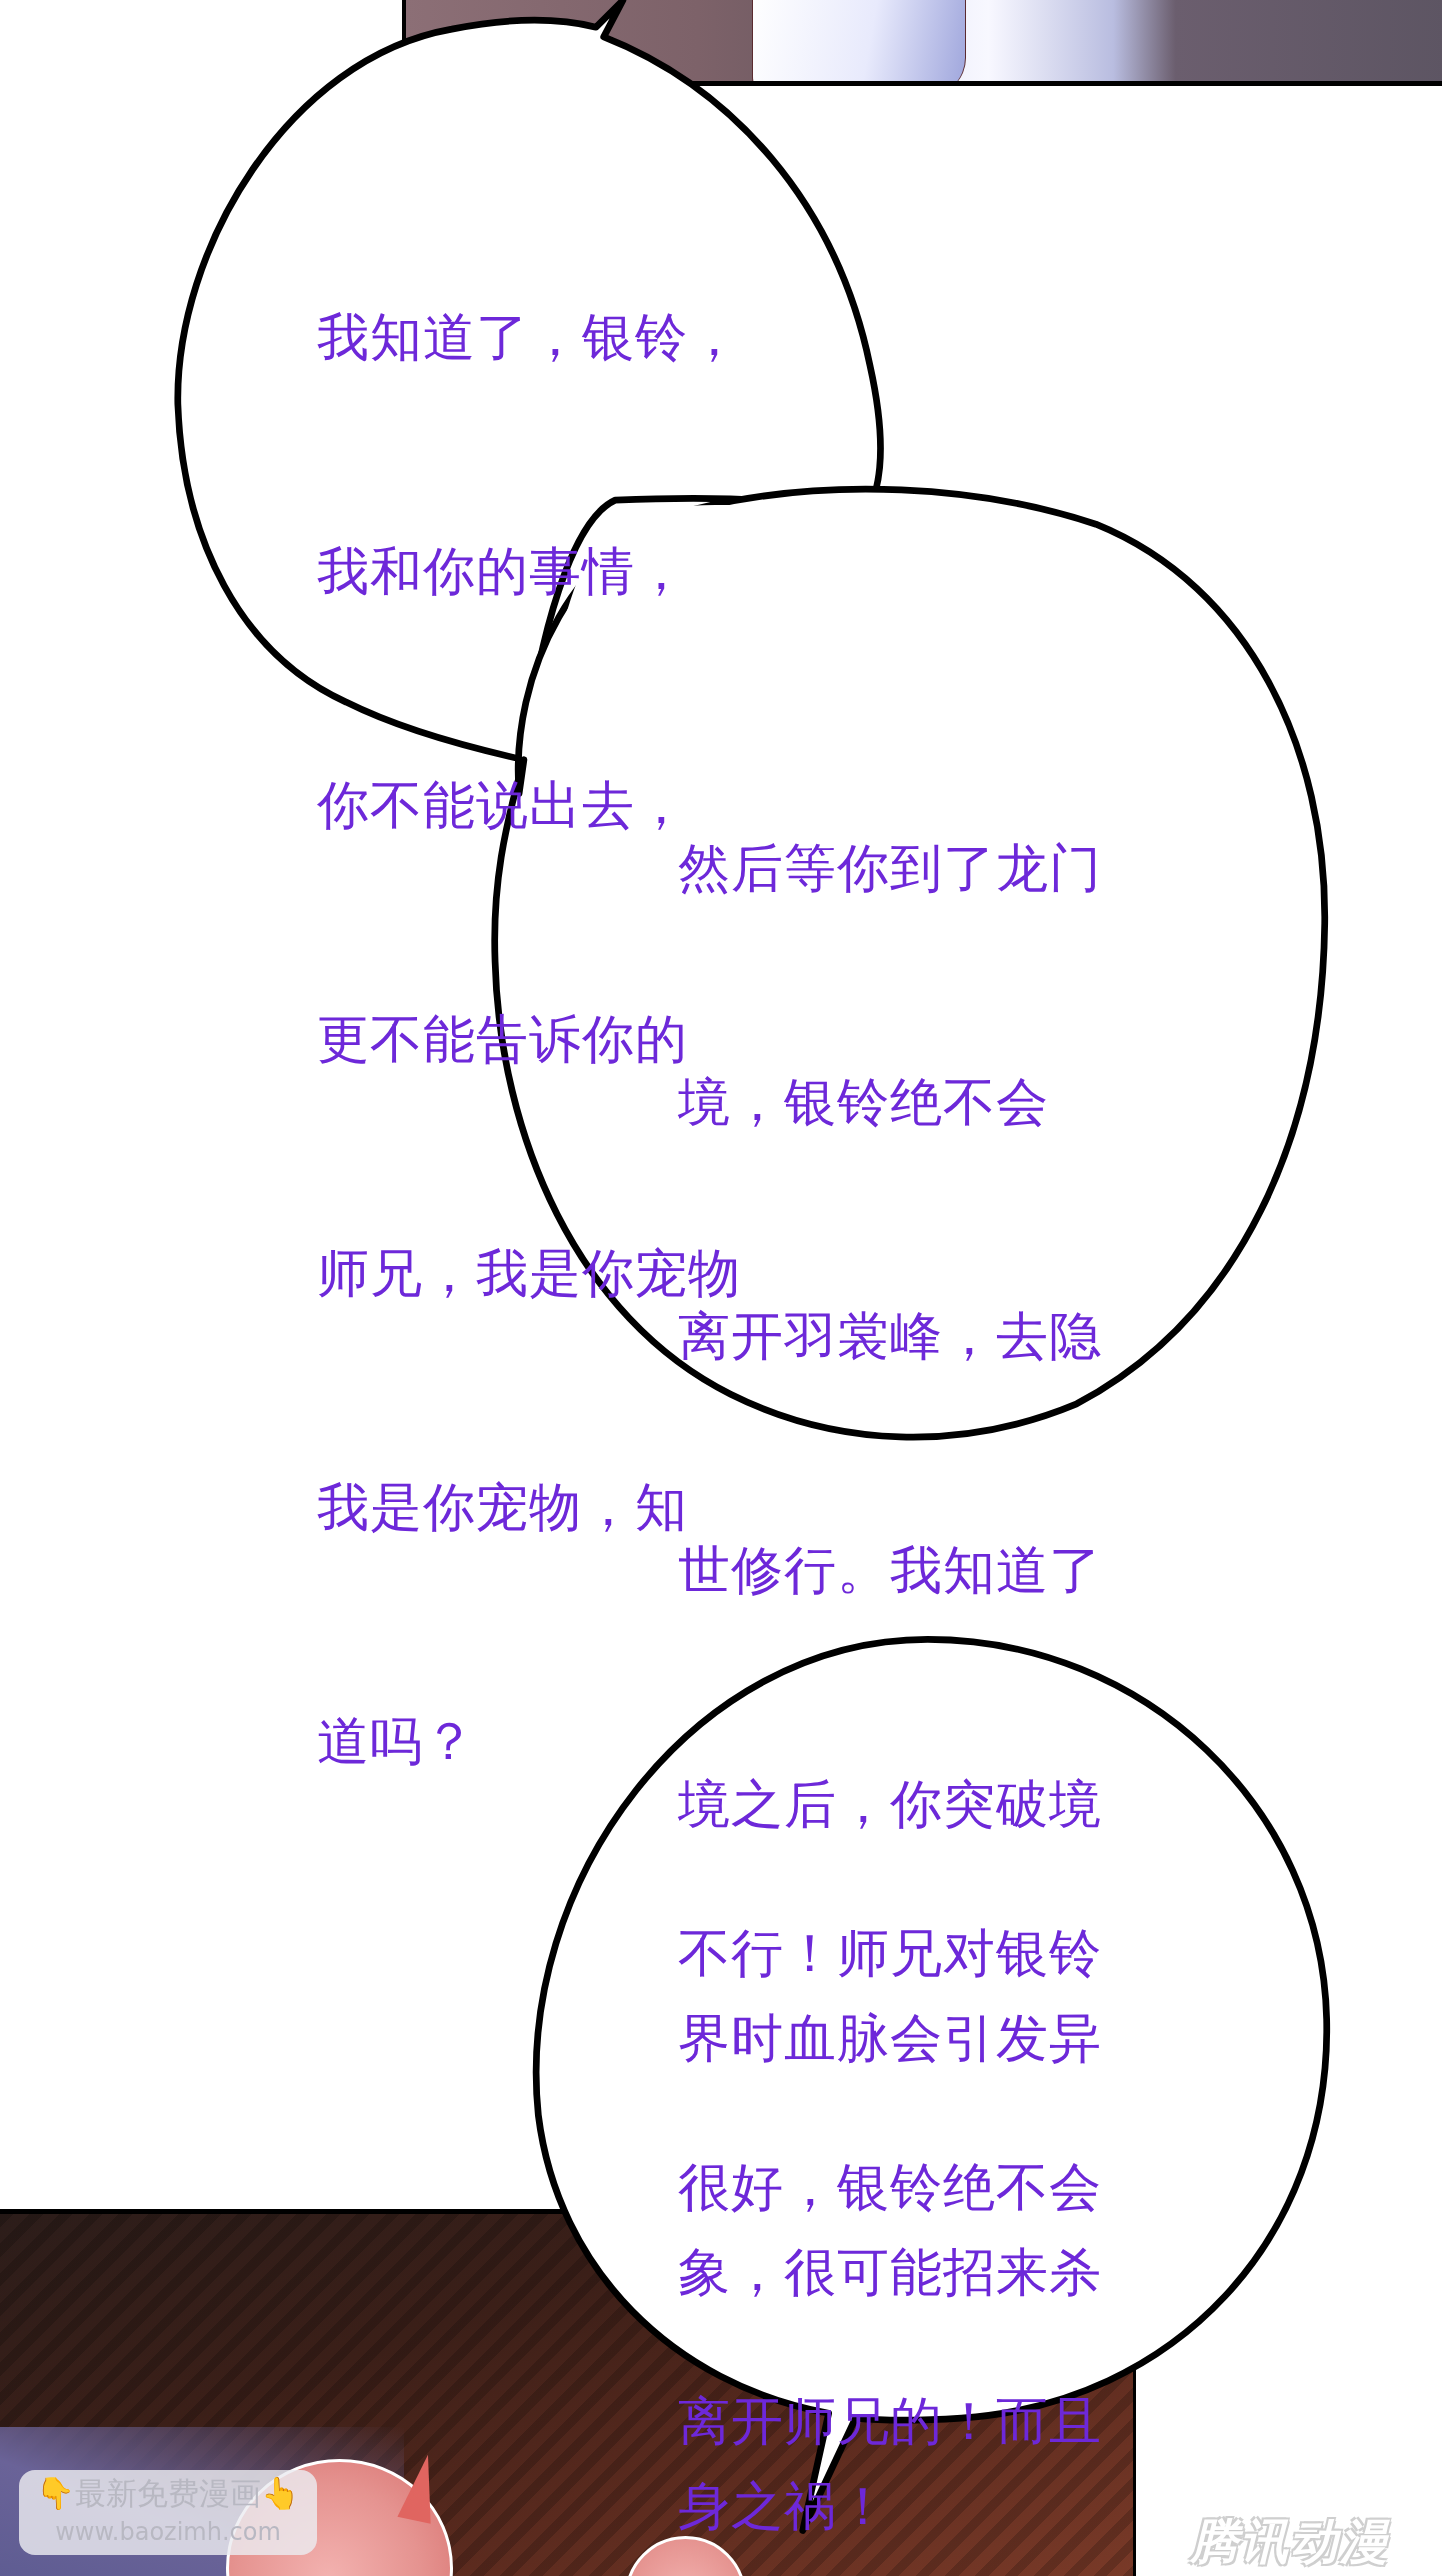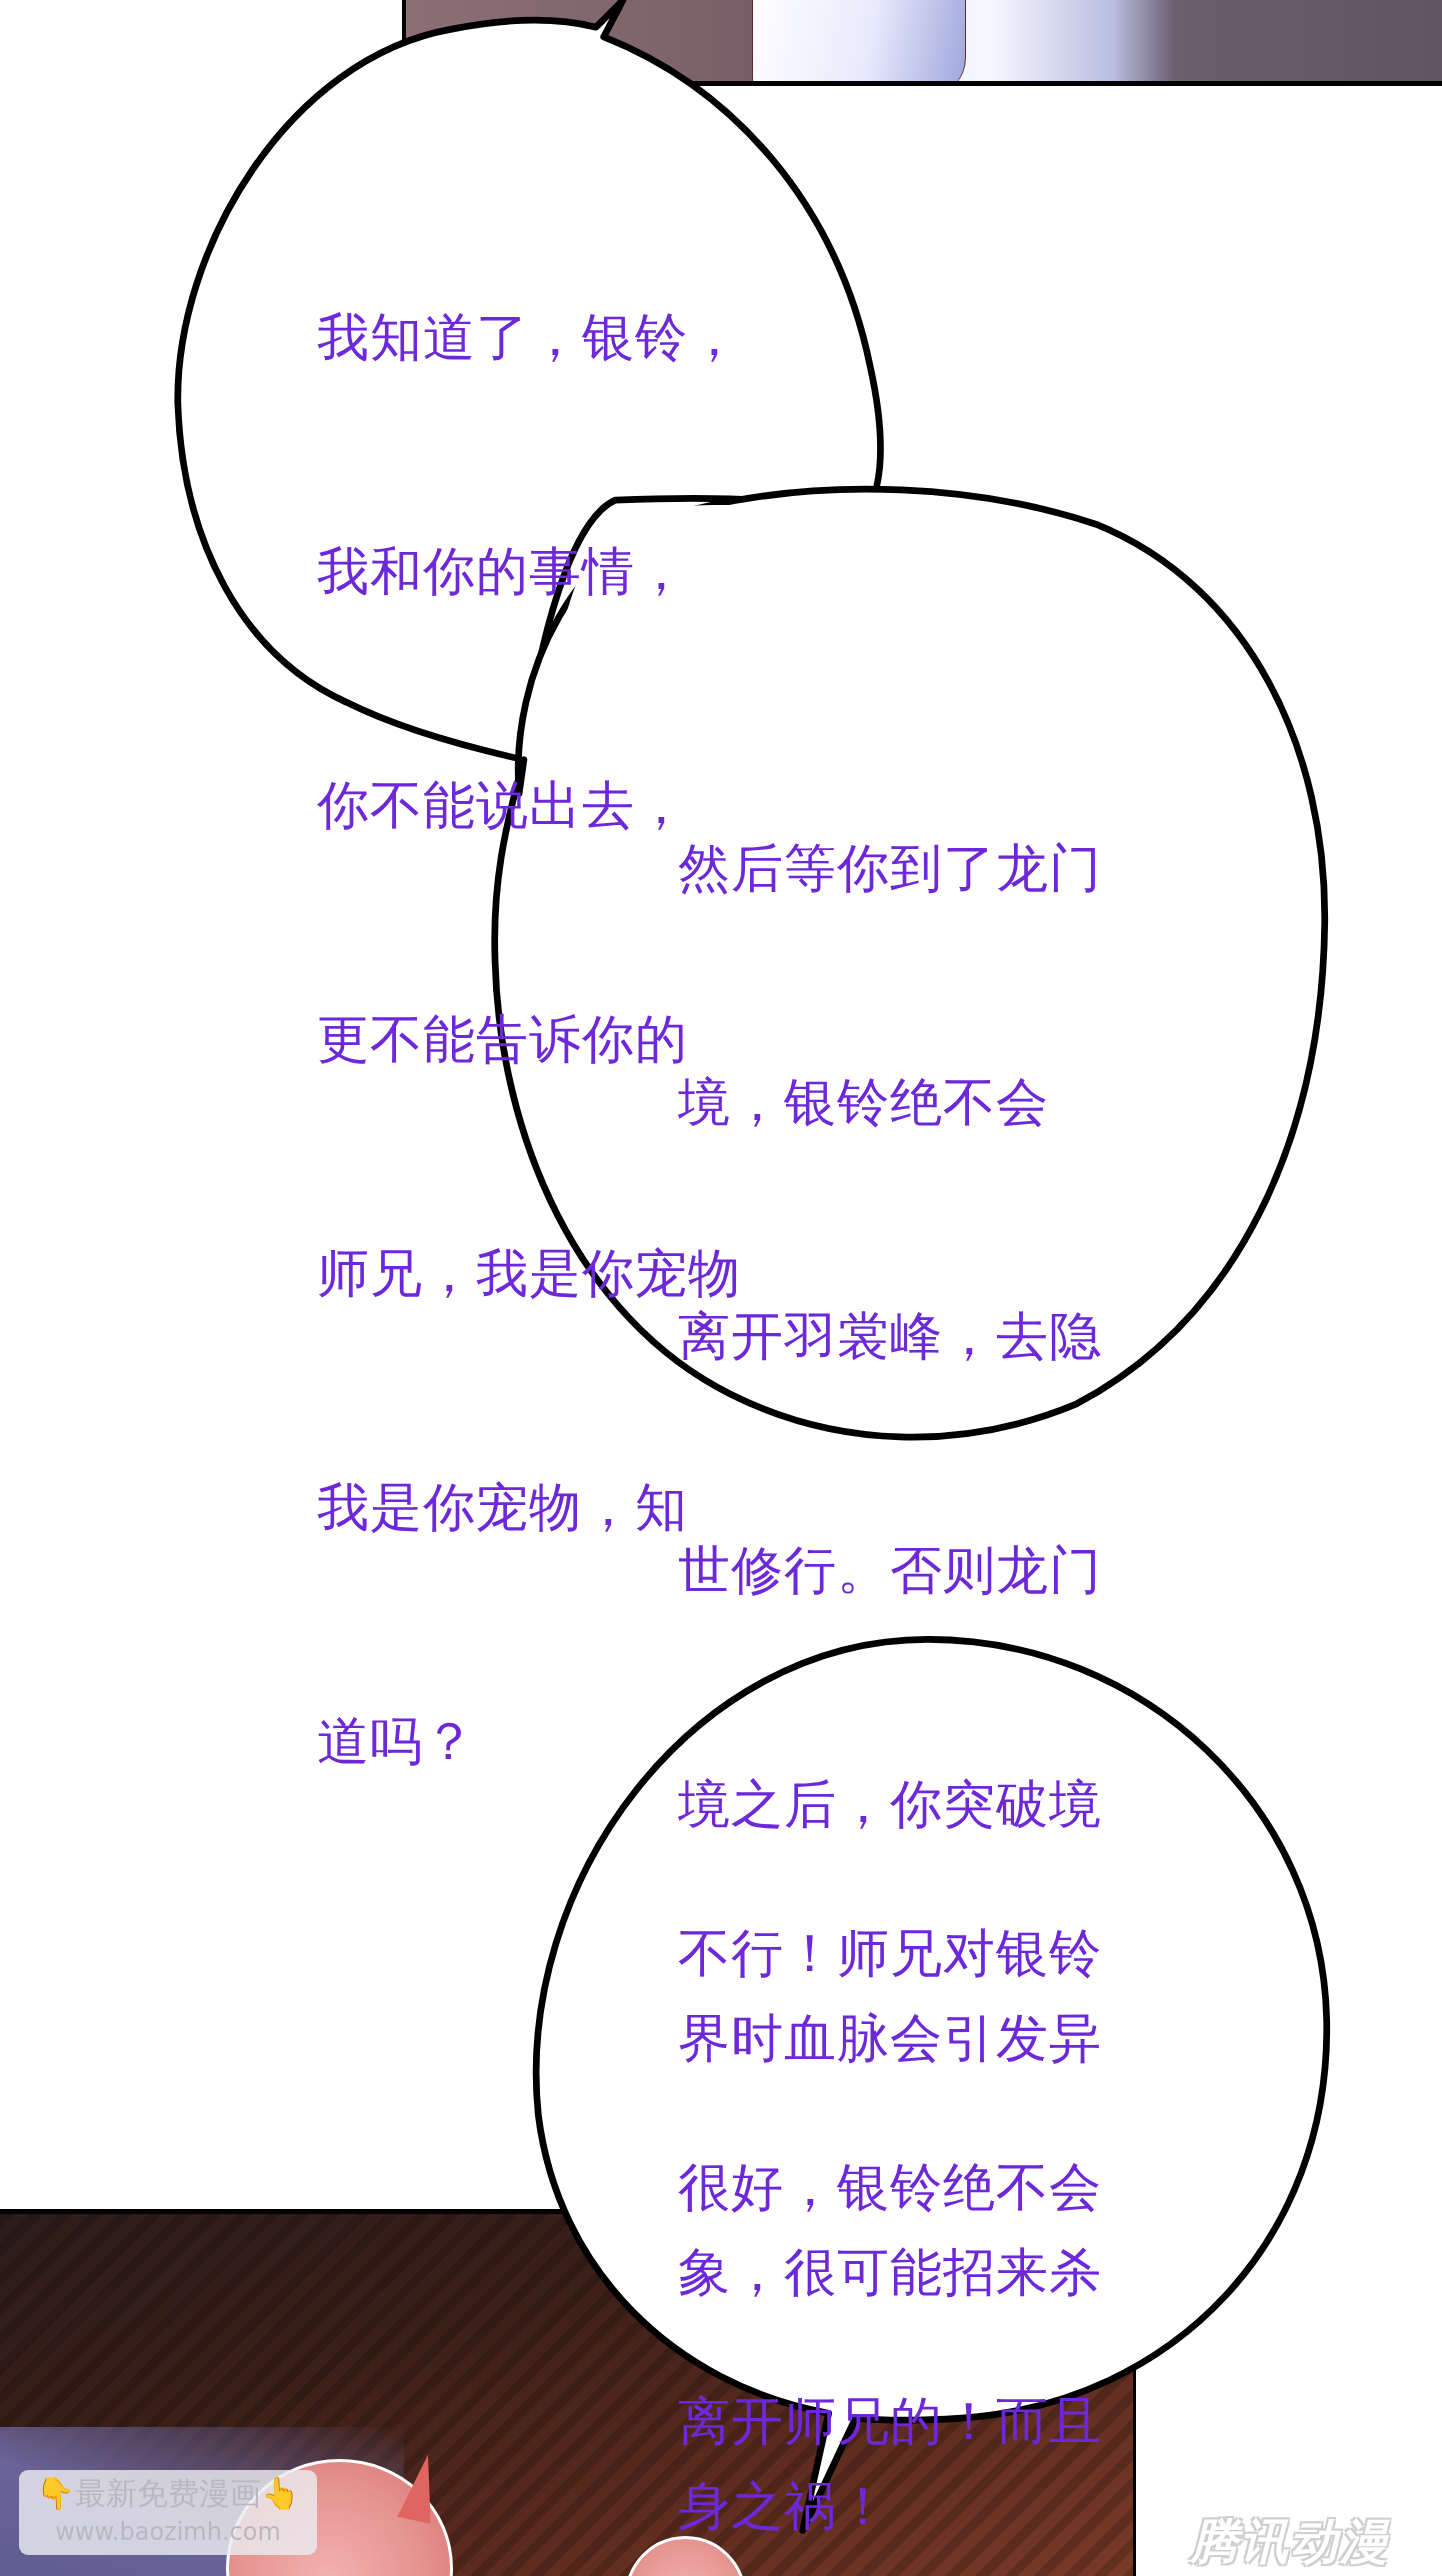--- a/index.html
+++ b/index.html
@@ -48,21 +48,21 @@
     border-left: 17.3px solid transparent; border-right: 17.3px solid transparent;
     border-bottom: 67px solid #e06560; transform: rotate(12deg);
   }
   svg.bubbles { position: absolute; left: 0; top: 0; }
   .text {
     position: absolute; color: #6d28d9; font-size: 52px; line-height: 78px;
     letter-spacing: 1px; white-space: pre; font-weight: 500;
   }
   .watermark-left {
     position: absolute; left: 19px; top: 2470px; width: 298px; height: 85px;
-    background: rgba(235,235,240,0.82); border-radius: 9px;
+    background: rgba(235,235,240,0.82); border-radius: 16px;
     text-align: center; color: #b8b8c2;
   }
   .watermark-left .wm-title { font-size: 31px; line-height: 42px; margin-top: 1.9px; }
   .watermark-left .wm-title .hand { color: #e8a81e; }
   .watermark-left .wm-url { font-size: 24px; line-height: 37px; }
   .watermark-right {
     position: absolute; left: 1190px; top: 2494px; width: 236px; height: 62px;
     color: #ffffff; font-size: 48px; line-height: 62px; font-weight: bold; font-style: italic;
     text-shadow: 0 0 1.9px #c8c8c8, 1.9px 1.9px 0 #d0d0d0, -1.9px -1.9px 0 #d0d0d0, 1.9px -1.9px 0 #d0d0d0, -1.9px 1.9px 0 #d0d0d0;
     letter-spacing: 1.9px;
@@ -123,21 +123,21 @@
   <div>更不能告诉你的</div>
   <div>师兄，我是你宠物</div>
   <div>我是你宠物，知</div>
   <div>道吗？</div>
 </div>
 
 <div class="text" style="left:678px; top:673px;">
   <div>然后等你到了龙门</div>
   <div>境，银铃绝不会</div>
   <div>离开羽裳峰，去隐</div>
-  <div>世修行。否则龙门</div>
+  <div>世修行。我知道了</div>
   <div>境之后，你突破境</div>
   <div>界时血脉会引发异</div>
   <div>象，很可能招来杀</div>
   <div>身之祸！</div>
 </div>
 
 <div class="text" style="left:678px; top:1758px;">
   <div>不行！师兄对银铃</div>
   <div>很好，银铃绝不会</div>
   <div>离开师兄的！而且</div>

